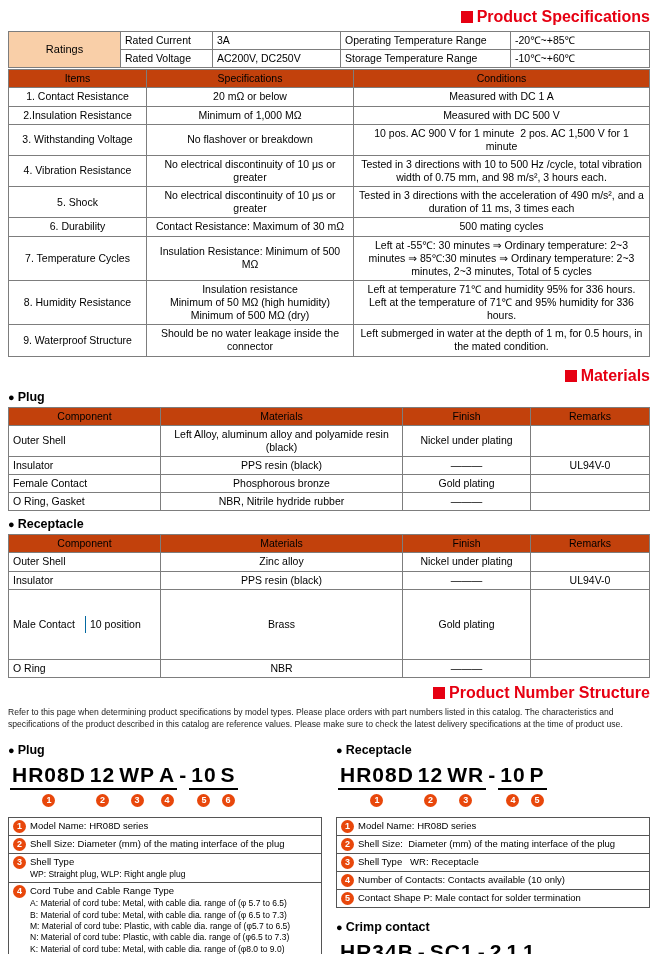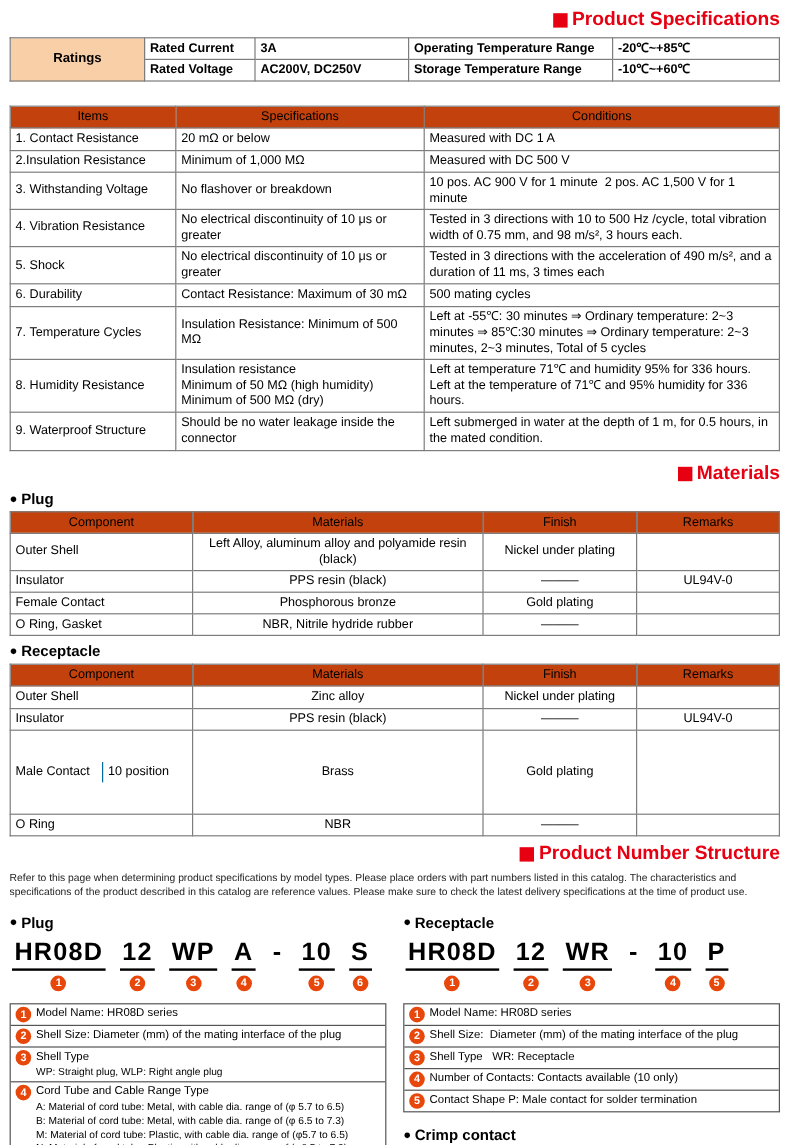--- a/index.html
+++ b/index.html
@@ -6,41 +6,41 @@
   html,body { background:#fff; }
   body { width:658px; font-family:"Liberation Sans", sans-serif; color:#000; }
   .page { width:658px; padding:5px 8px 8px; }
 
   .sec-title { display:flex; align-items:center; gap:4px; color:#e60012; font-size:16px; font-weight:bold; margin:3px 0 5px;justify-content:flex-end; }
   .sq { width:12px; height:12px; background:#e60012; display:inline-block; flex:0 0 auto; }
 
   table { border-collapse:collapse; width:100%; table-layout:fixed; }
   td, th { border:1px solid #7d7d7d; font-size:10.5px; padding:2px 4px; vertical-align:middle; white-space:pre-wrap; line-height:1.25; }
   th { background:#c2410c; font-weight:normal; text-align:center; }
-  .ratings { margin-bottom:20px;font-weight:bold; }
+  .ratings { margin-bottom:1px; }
   .ratings td.ratings-label { background:#f9cfa8; text-align:center; font-size:11px; }
   .spec { margin-bottom:10px; }
-  .spec td { text-align:left;margin-top:41px; }
+  .spec td { text-align:center;margin-top:41px; }
   .mat td.c { text-align:center; }
   .mat { margin-bottom:6px; }
   .sub-label { display:flex; align-items:center; gap:3px; font-weight:bold; font-size:12.5px; margin:4px 0 3px; }
   .sub-label .dot { font-size:11px; }
 
   .p0 { padding:0; }
   .split { display:flex; align-items:stretch; height:100%; }
   .split span { padding:2px 4px; display:block; }
   .split .split-l { width:76px; flex:0 0 auto; }
   .split .split-r { border-left:1px solid #0369a1; flex:1; }
 
   .intro { font-size:8.6px; line-height:1.35; margin:2px 0 8px; color:#222; }
 
   .pns-cols { display:flex; gap:14px; align-items:flex-start; }
   .pns-col { width:314px; flex:0 0 auto; }
 
-  .pn { display:flex; gap:12px; align-items:flex-start; margin:6px 0 10px 2px; }
+  .pn { display:flex; align-items:flex-start; margin:6px 0 10px 2px; }
   .pn-seg { display:flex; flex-direction:column; align-items:center; gap:4px; }
   .pn-text { font-size:21px; font-weight:bold; letter-spacing:1px; border-bottom:2px solid #000; padding:0 2px 1px; font-family:"Liberation Sans", sans-serif; }
   .pn-seg.dash .pn-text { border-bottom:none; }
 
   .circle { display:inline-block; width:13px; height:13px; line-height:13px; border-radius:50%; background:#e8470b; color:#fff; font-size:9px; font-weight:bold; text-align:center; flex:0 0 auto; }
 
   .legend { border:1px solid #555; margin-top:4px; }
   .legend-item { border-bottom:1px solid #555; padding:2px 4px; font-size:9.5px; line-height:1.3; }
   .legend-item:last-child { border-bottom:none; }
   .lrow { display:flex; gap:4px; align-items:flex-start; }

